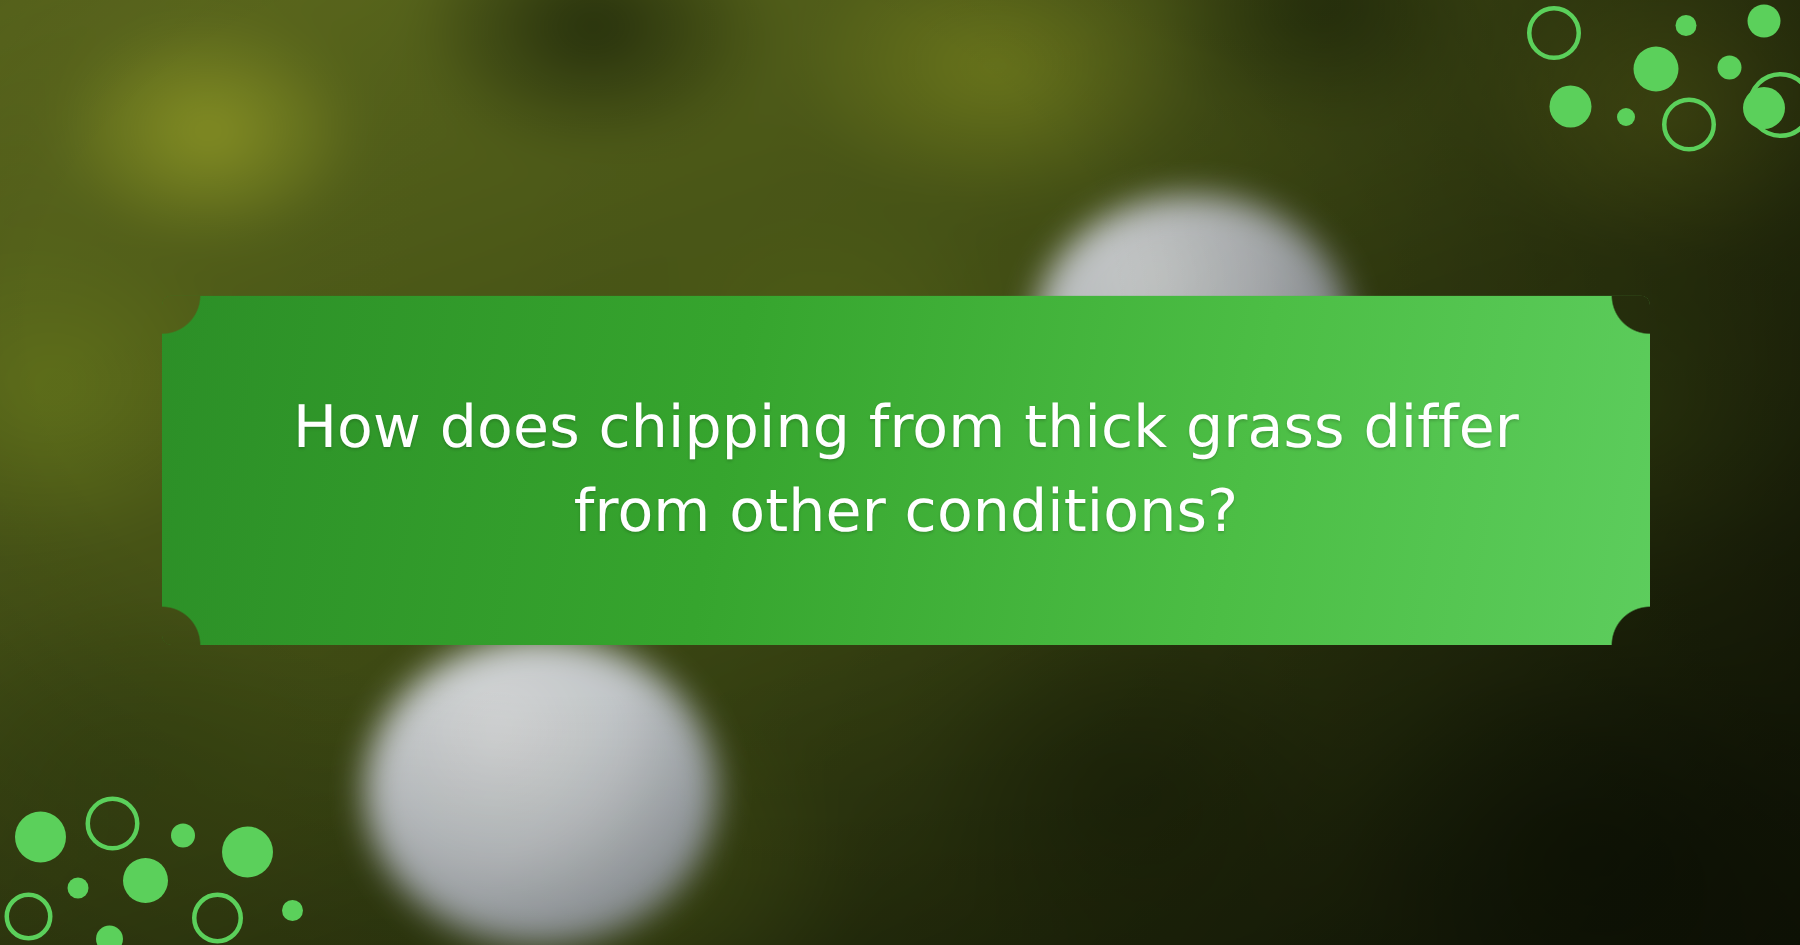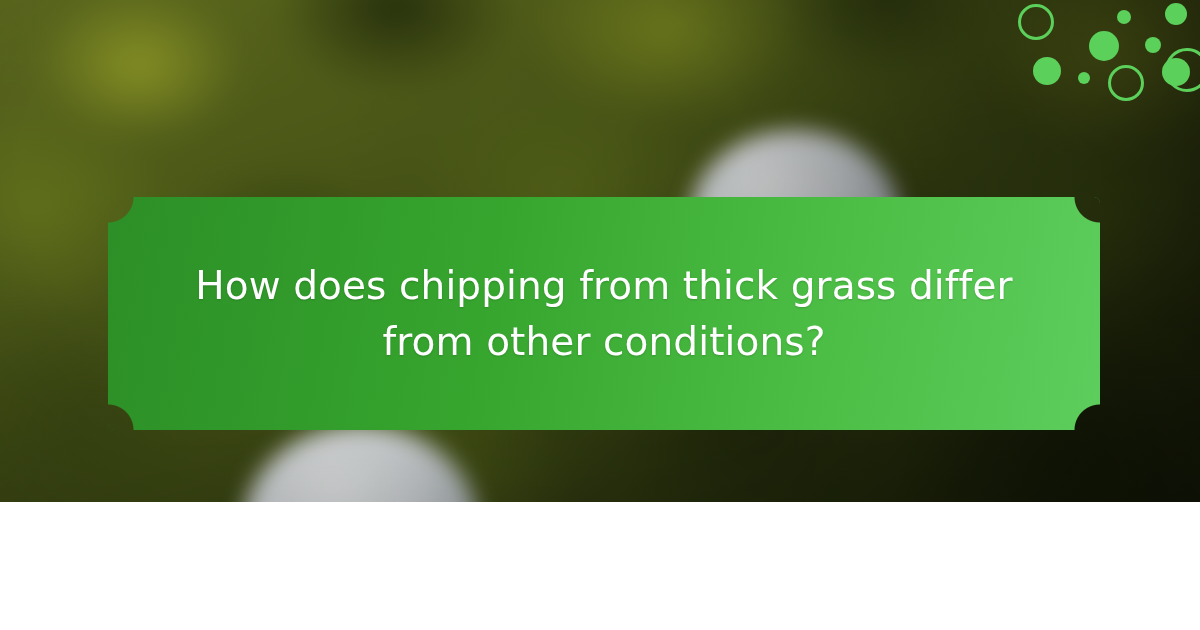--- a/index.html
+++ b/index.html
@@ -9,21 +9,21 @@
   body {
     width: 1200px;
     height: 630px;
     overflow: hidden;
     font-family: "DejaVu Sans", sans-serif;
   }
 
   .canvas {
     position: relative;
     width: 1200px;
-    height: 502px;
+    height: 630px;
     overflow: hidden;
     background: #2d3a14;
   }
 
   
   .photo {
     position: absolute;
     inset: -40px;
     background-color: #4b5d1c;
     background-image:

